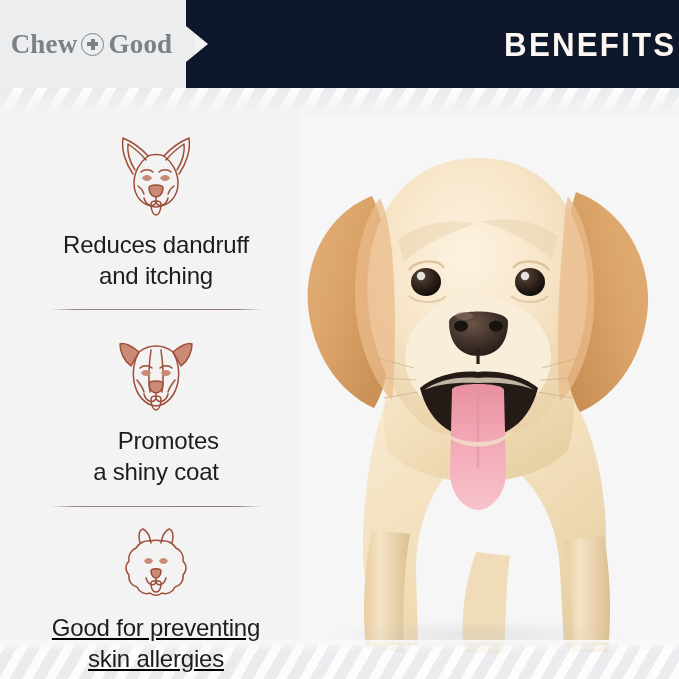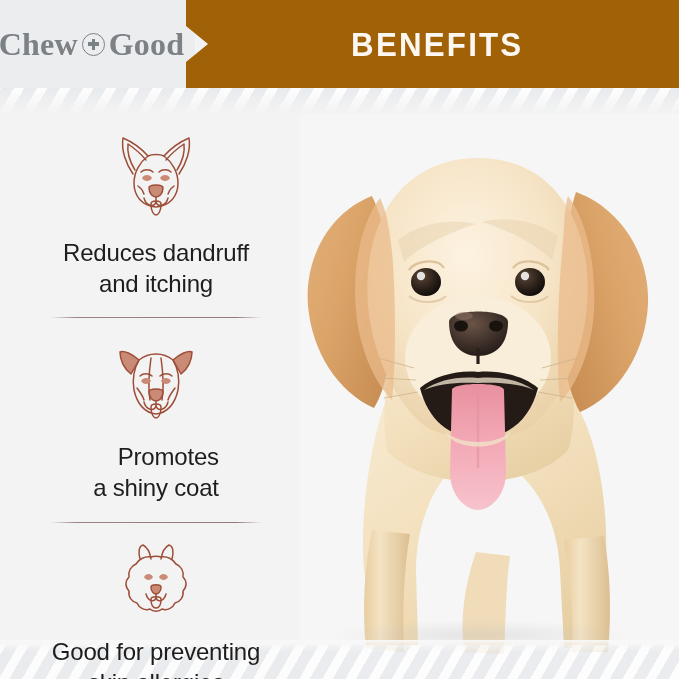--- a/index.html
+++ b/index.html
@@ -47,21 +47,21 @@
     align-items: center;
     justify-content: center;
   }
   .logo {
     display: flex;
     align-items: center;
     gap: 3px;
     color: #7c8186;
     font-family: "Liberation Serif", serif;
     font-weight: bold;
-    font-size: 32px;
+    font-size: 27px;
     letter-spacing: 0.2px;
     white-space: nowrap;
     transform: translateX(-6px);
   }
   .logo-plus {
     display: inline-flex;
     align-items: center;
     justify-content: center;
     width: 21px; height: 21px;
     border: 1.6px solid #7c8186;
@@ -76,26 +76,26 @@
     position: absolute;
     background: #7c8186;
   }
   .logo-plus::before { width: 11px; height: 3.4px; }
   .logo-plus::after  { width: 3.4px; height: 11px; }
 
   .header-banner {
     position: absolute;
     left: 186px; top: 0;
     width: 493px; height: 88px;
-    background: #a16207;
+    background: #0f172a;
     -webkit-clip-path: polygon(0 0, 100% 0, 100% 100%, 0 100%, 0 62px, 22px 44px, 0 26px);
     clip-path: polygon(0 0, 100% 0, 100% 100%, 0 100%, 0 62px, 22px 44px, 0 26px);
     display: flex;
     align-items: center;
-    justify-content: center;
+    justify-content: flex-end;
   }
   .banner-title {
     color: #fdf7f2;
     font-family: "Liberation Sans", sans-serif;
     font-weight: bold;
     font-size: 34px;
     letter-spacing: 2.4px;
     transform: scaleX(0.92) translateX(5px);
   }
 
@@ -143,21 +143,20 @@
     width: 312px;
     z-index: 6;
     display: flex;
     flex-direction: column;
   }
   .benefit {
     display: flex;
     flex-direction: column;
     align-items: center;
     text-align: center;
-    gap: 8px;
   }
   .benefit-icon {
     display: block;
     margin-bottom: 8px;
   }
   .benefit-text {
     color: #1d1d1d;
     font-family: "Liberation Sans", sans-serif;
     font-weight: normal;
     font-size: 24px;
@@ -172,21 +171,21 @@
     margin: 18px auto 16px;
     background: linear-gradient(to right,
       rgba(160,120,115,0) 0%,
       rgba(124,93,90,0.75) 12%,
       rgba(124,93,90,0.8) 88%,
       rgba(160,120,115,0) 100%);
   }
 
   .b1 { margin-top: 0px; }
   .b2 { margin-top: 2px; text-align: right; }
-  .b3 { margin-top: 2px; }
+  .b3 { margin-top: 2px; text-decoration: underline; }
 
   
   .dog-wrap {
     position: absolute;
     left: 268px;
     top: 100px;
     width: 420px;
     height: 560px;
     z-index: 3;
   }

